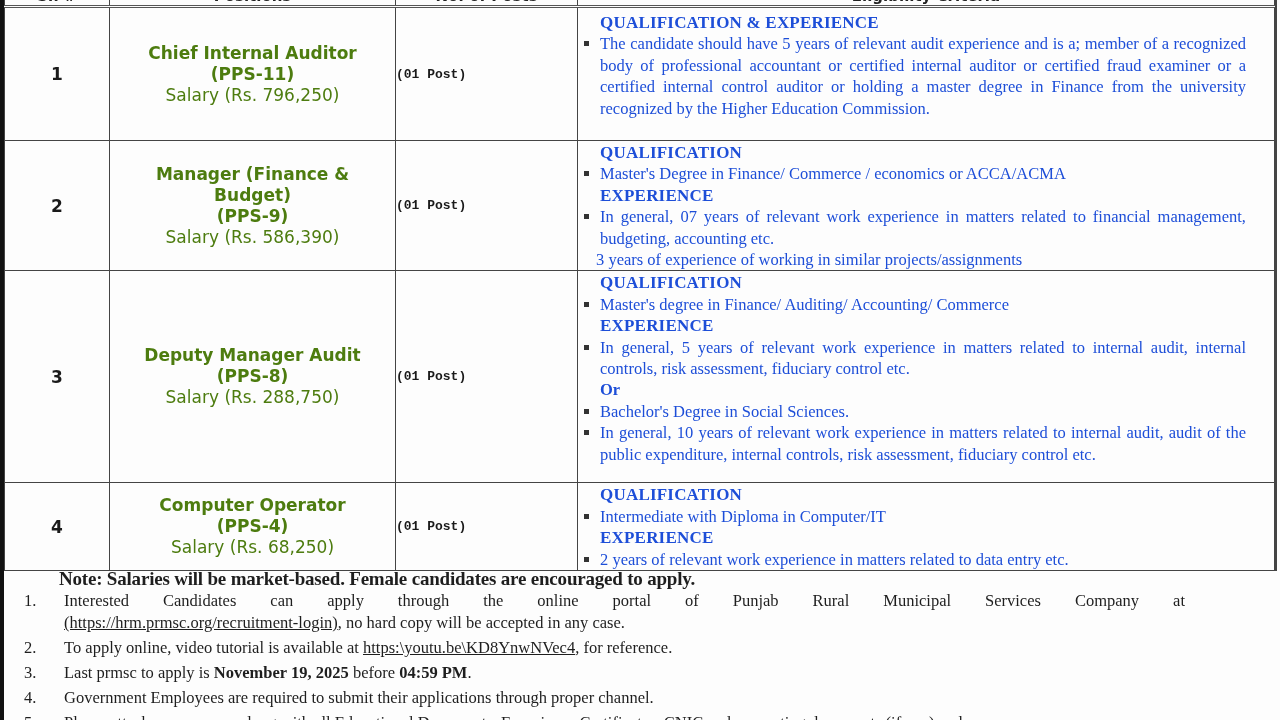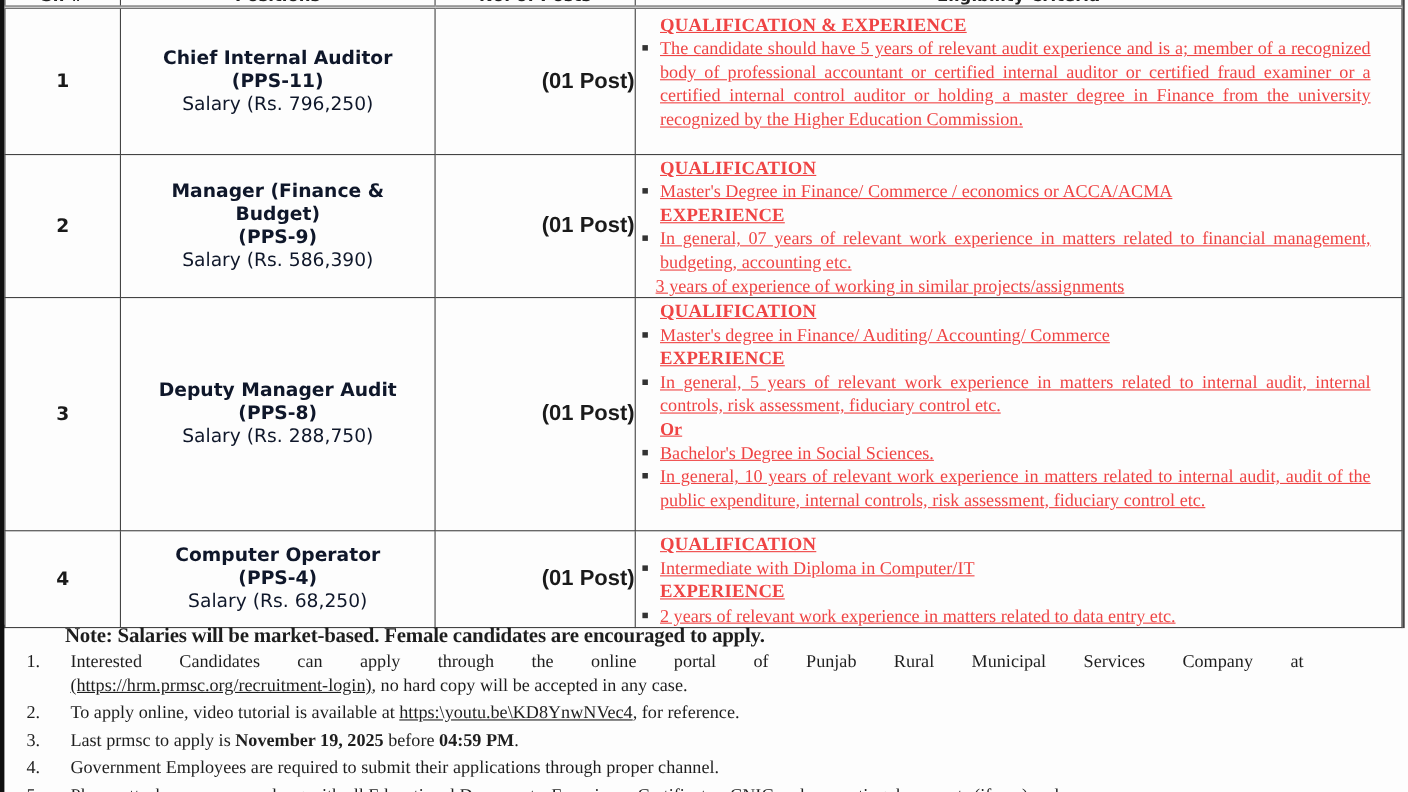--- a/index.html
+++ b/index.html
@@ -12,27 +12,27 @@
       position: absolute; left: 0; top: -14px; width: 1277px;
       border-left: 4px solid #111; border-right: 2px solid #444;
     }
     table { border-collapse: collapse; width: 100%; table-layout: fixed; }
     th, td { border: 1.5px solid #444; vertical-align: middle; }
     thead th {
       height: 20px; font-family: "DejaVu Sans", sans-serif; font-weight: bold;
       font-size: 15px; text-align: center; color: #222; border-bottom: 3px double #555;
     }
     td.sr { width: 105px; text-align: center; font-family: "DejaVu Sans", sans-serif; font-weight: bold; font-size: 17px; }
-    td.pos { width: 286px; text-align: center; font-family: "DejaVu Sans", sans-serif; font-size: 17px; line-height: 21px; color: #0f172a; }
+    td.pos { width: 286px; text-align: center; font-family: "DejaVu Sans", sans-serif; font-size: 17px; line-height: 21px; color: #4d7c0f; }
     td.pos .title { font-weight: bold; display: block; }
     td.pos .salary { display: block; font-weight: normal; }
-    td.posts { width: 182px; text-align: right; font-family: Liberation Sans, sans-serif; font-weight: bold; font-size: 20px; }
+    td.posts { width: 182px; text-align: left; font-family: Liberation Mono, monospace; font-weight: bold; font-size: 13px; }
     td.crit {
       font-family: "Liberation Serif", serif; font-size: 16.5px; line-height: 21.4px;
-      padding: 0 28px 0 22px; vertical-align: top; text-align: justify; color: #ef4444; text-decoration: underline;
+      padding: 0 28px 0 22px; vertical-align: top; text-align: justify; color: #1d4ed8;
     }
     td.crit .heading { font-weight: bold; padding-left: 0; font-size: 17px; letter-spacing: 0.2px; }
     td.crit ul { list-style: none; }
     td.crit li { position: relative; padding-left: 0; }
     td.crit li::before {
       content: ""; position: absolute; left: -16px; top: 8px; width: 5px; height: 5px; background: #333;
     }
     td.crit .plain { padding-left: 0; margin-left: -16px; }
     td.crit .or { text-align: left; font-weight: bold; }
     tr.r1 td { height: 134px; }

